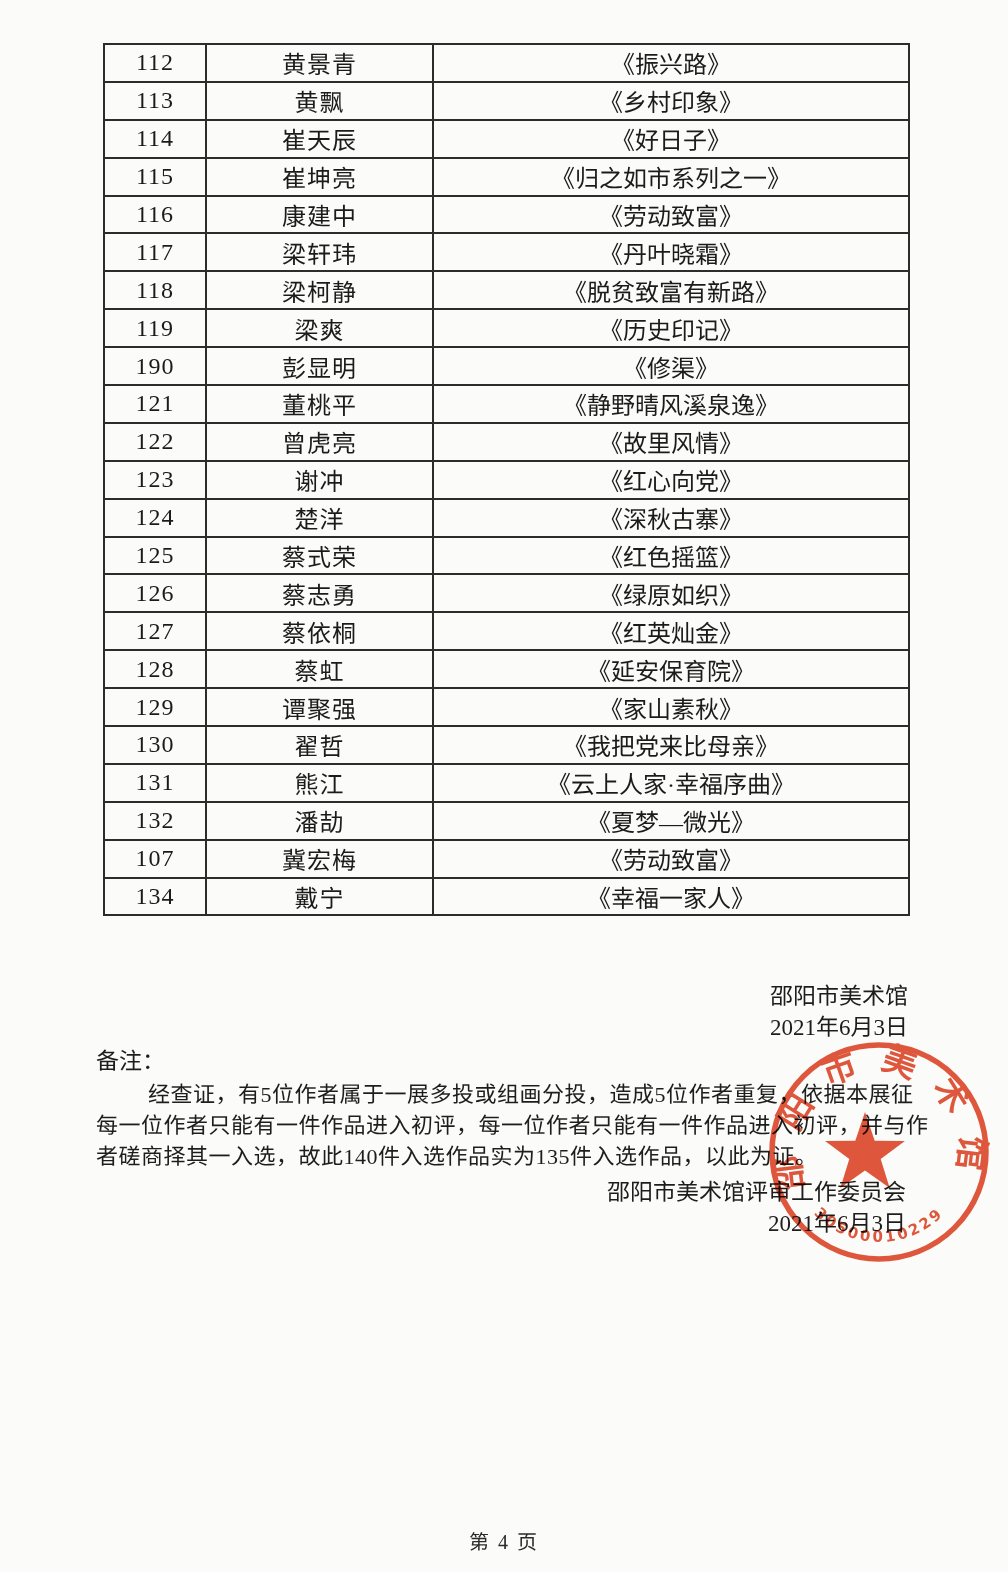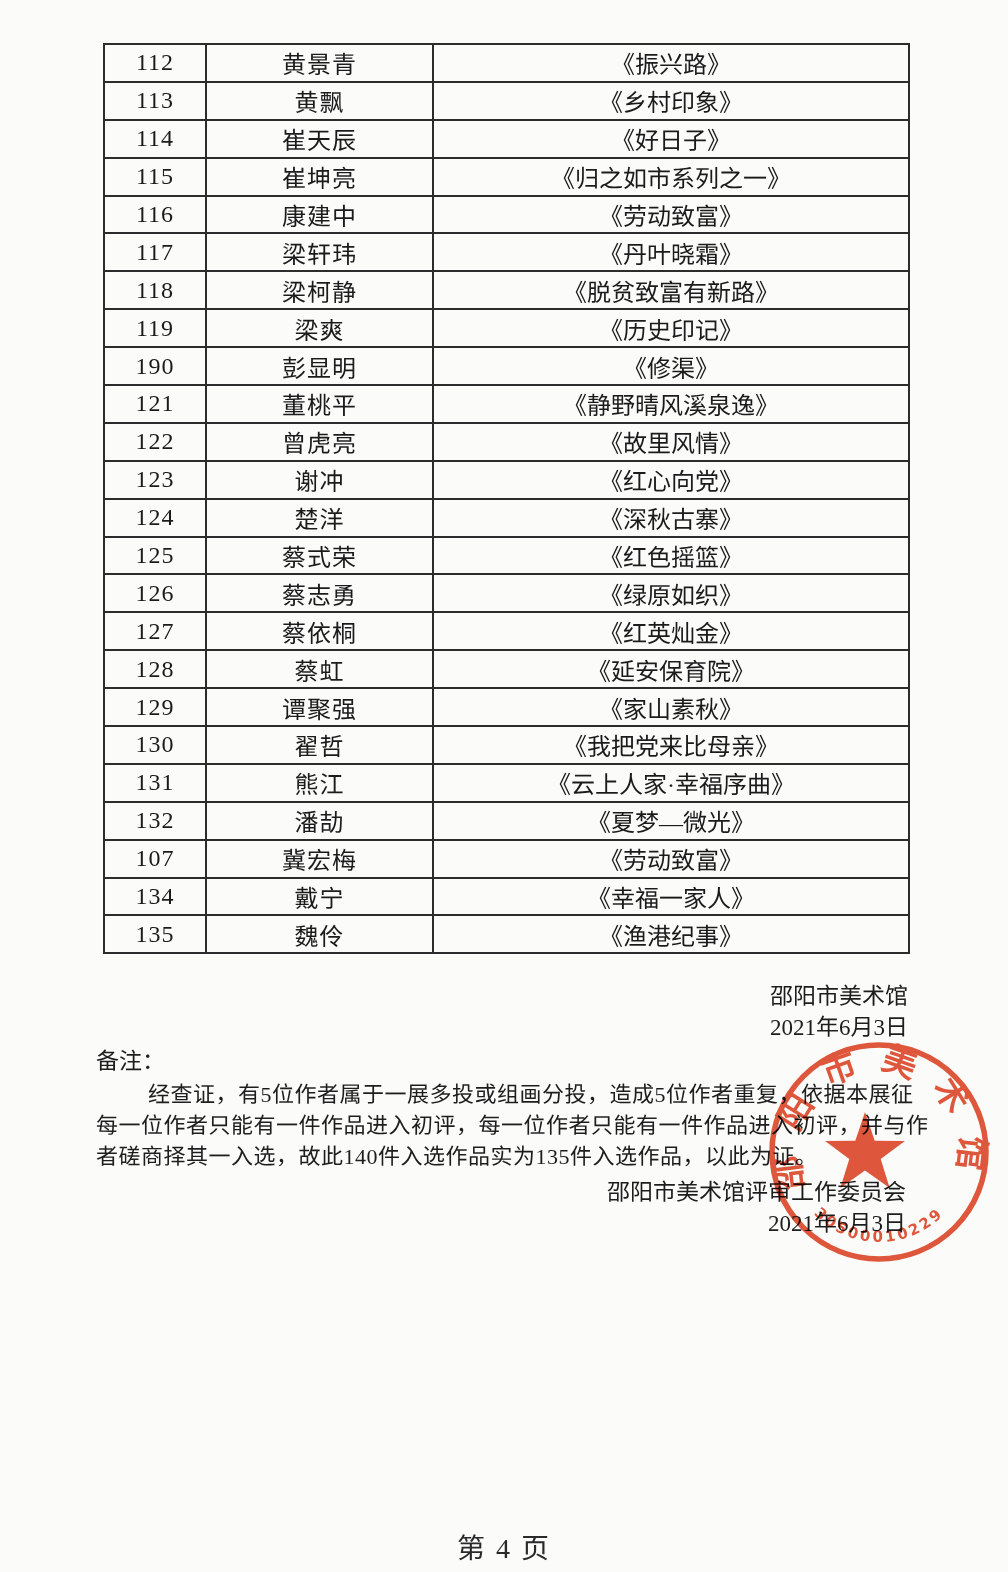--- a/index.html
+++ b/index.html
@@ -98,21 +98,21 @@
     font-weight: bold;
     letter-spacing: 2.8px;
   }
   
   .page-footer {
     position: absolute;
     left: 0;
     top: 1526px;
     width: 100%;
     text-align: center;
-    font-size: 28px;
+    font-size: 20px;
     letter-spacing: 2px;
     color: #2a2a2a;
     white-space: nowrap;
   }
 </style>
 </head>
 <body>
 
 <div class="page">
 
@@ -230,25 +230,20 @@
     </tr>
         <tr>
       <td class="col-no">107</td>
       <td class="col-name">冀宏梅</td>
       <td class="col-title">《劳动致富》</td>
     </tr>
         <tr>
       <td class="col-no">134</td>
       <td class="col-name">戴宁</td>
       <td class="col-title">《幸福一家人》</td>
-    </tr>
-        <tr>
-      <td class="col-no">135</td>
-      <td class="col-name">魏伶</td>
-      <td class="col-title">《渔港纪事》</td>
     </tr>
       </tbody>
   </table>
 
   <div class="signoff-top">
     <div>邵阳市美术馆</div>
     <div>2021年6月3日</div>
   </div>
 
   <div class="note-label">备注：</div>

